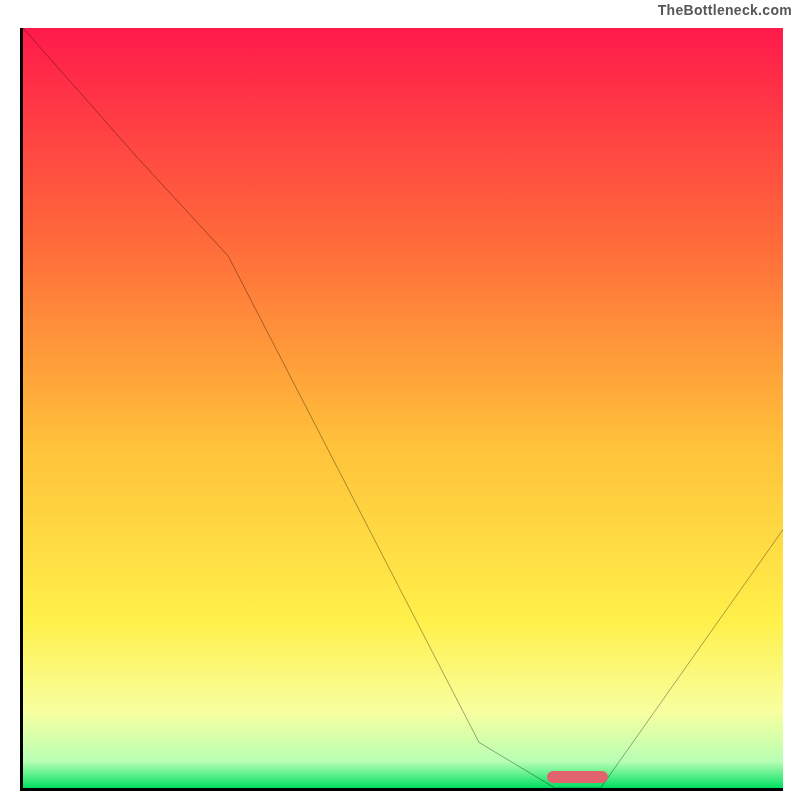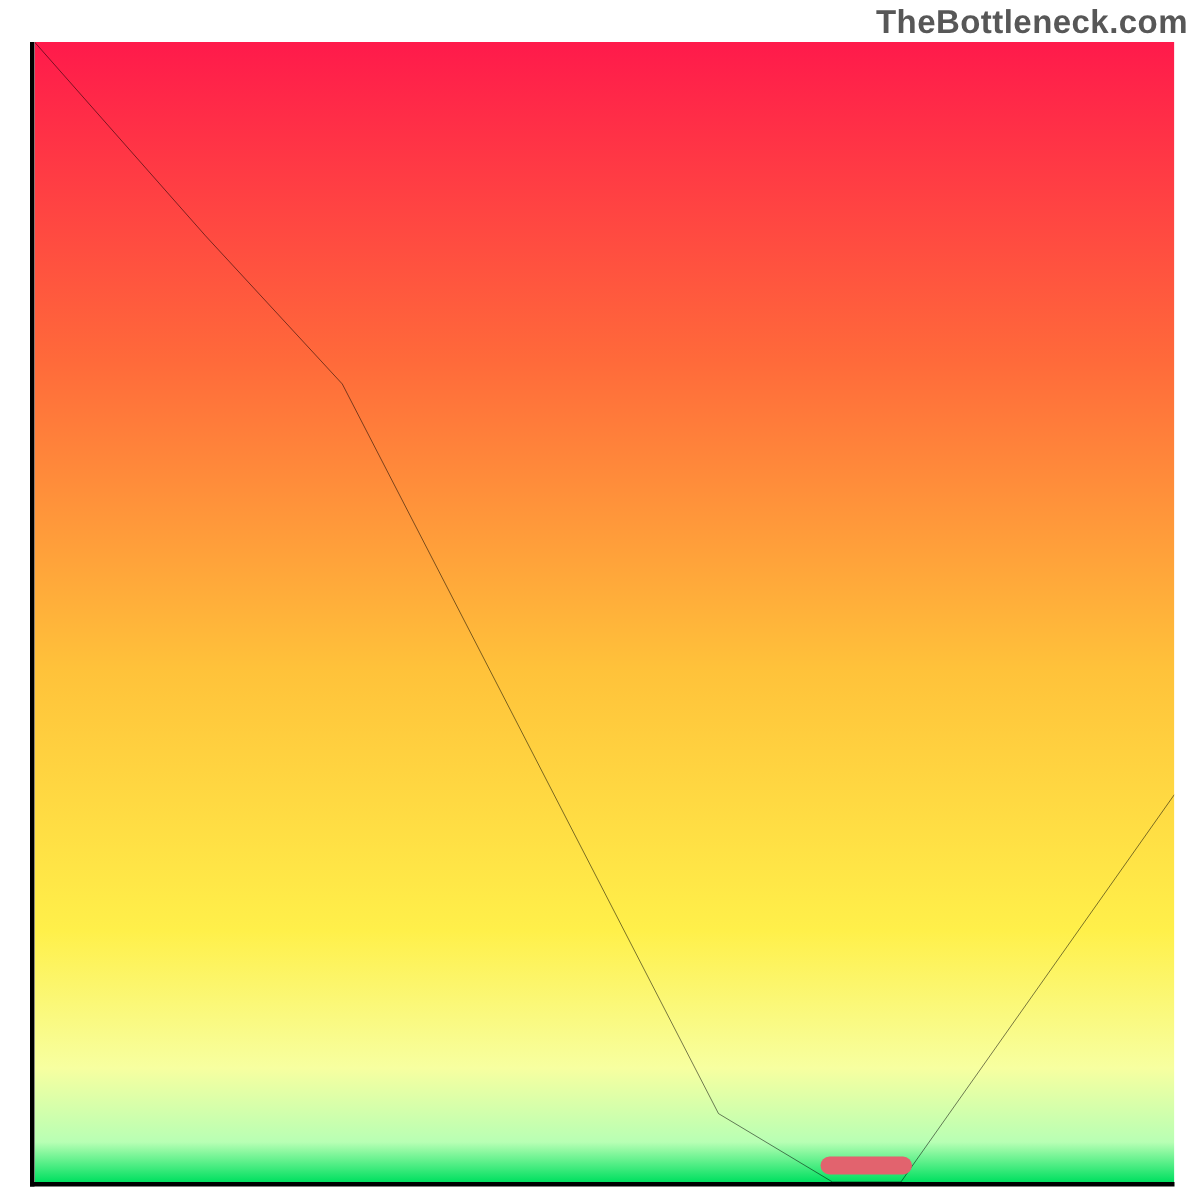--- a/index.html
+++ b/index.html
@@ -12,21 +12,21 @@
   }
   .frame {
     position: relative;
     width: 800px;
     height: 800px;
   }
   .watermark {
     position: absolute;
     top: 2px;
     right: 8px;
-    font-size: 22px;
+    font-size: 14px;
     font-weight: 600;
     color: #575757;
     letter-spacing: 0.3px;
   }
   .plot-area {
     position: absolute;
     left: 20px;
     top: 28px;
     width: 760px;
     height: 760px;

